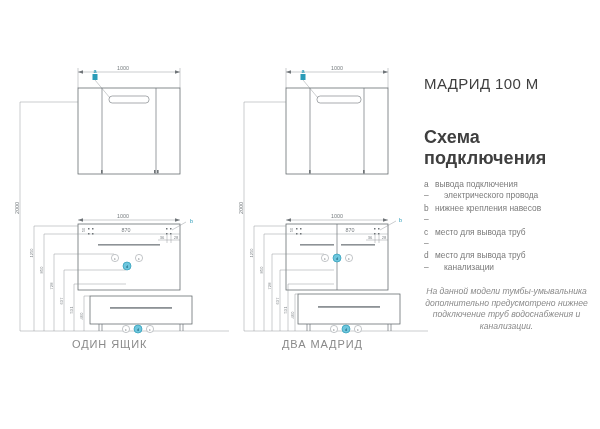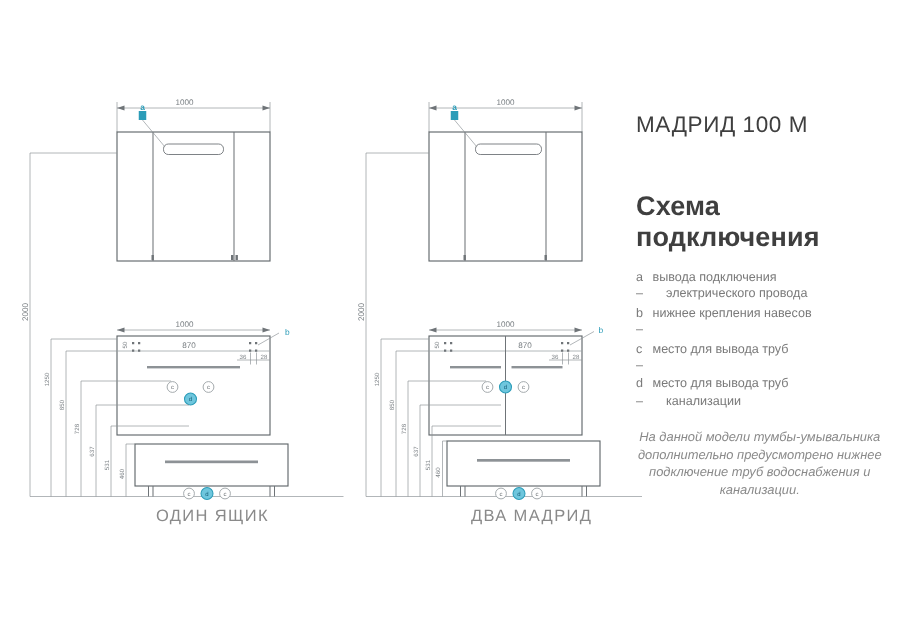--- a/index.html
+++ b/index.html
@@ -37,21 +37,20 @@
   }
 
   
   .drawing{position:absolute;}
   .d-left{left:14px;top:58px;width:215px;height:290px;}
   .d-right{left:238px;top:58px;width:190px;height:290px;}
 
   .caption{
     position:absolute;font-size:11px;color:#8a8a8a;letter-spacing:.9px;
     white-space:nowrap;
-    margin-left:32px;
   }
   .cap-left{left:72px;top:338px;}
   .cap-right{left:282px;top:338px;}
 
   svg{display:block;overflow:visible;}
   .ln{stroke:#6f7478;stroke-width:.7;fill:none;}
   .ln-thin{stroke:#9aa0a4;stroke-width:.5;fill:none;}
   .ln-dim{stroke:#8c9296;stroke-width:.45;fill:none;}
   .obj{fill:#ffffff;stroke:#5f6569;stroke-width:.75;}
   .obj2{fill:#ffffff;stroke:#6f7478;stroke-width:.6;}

